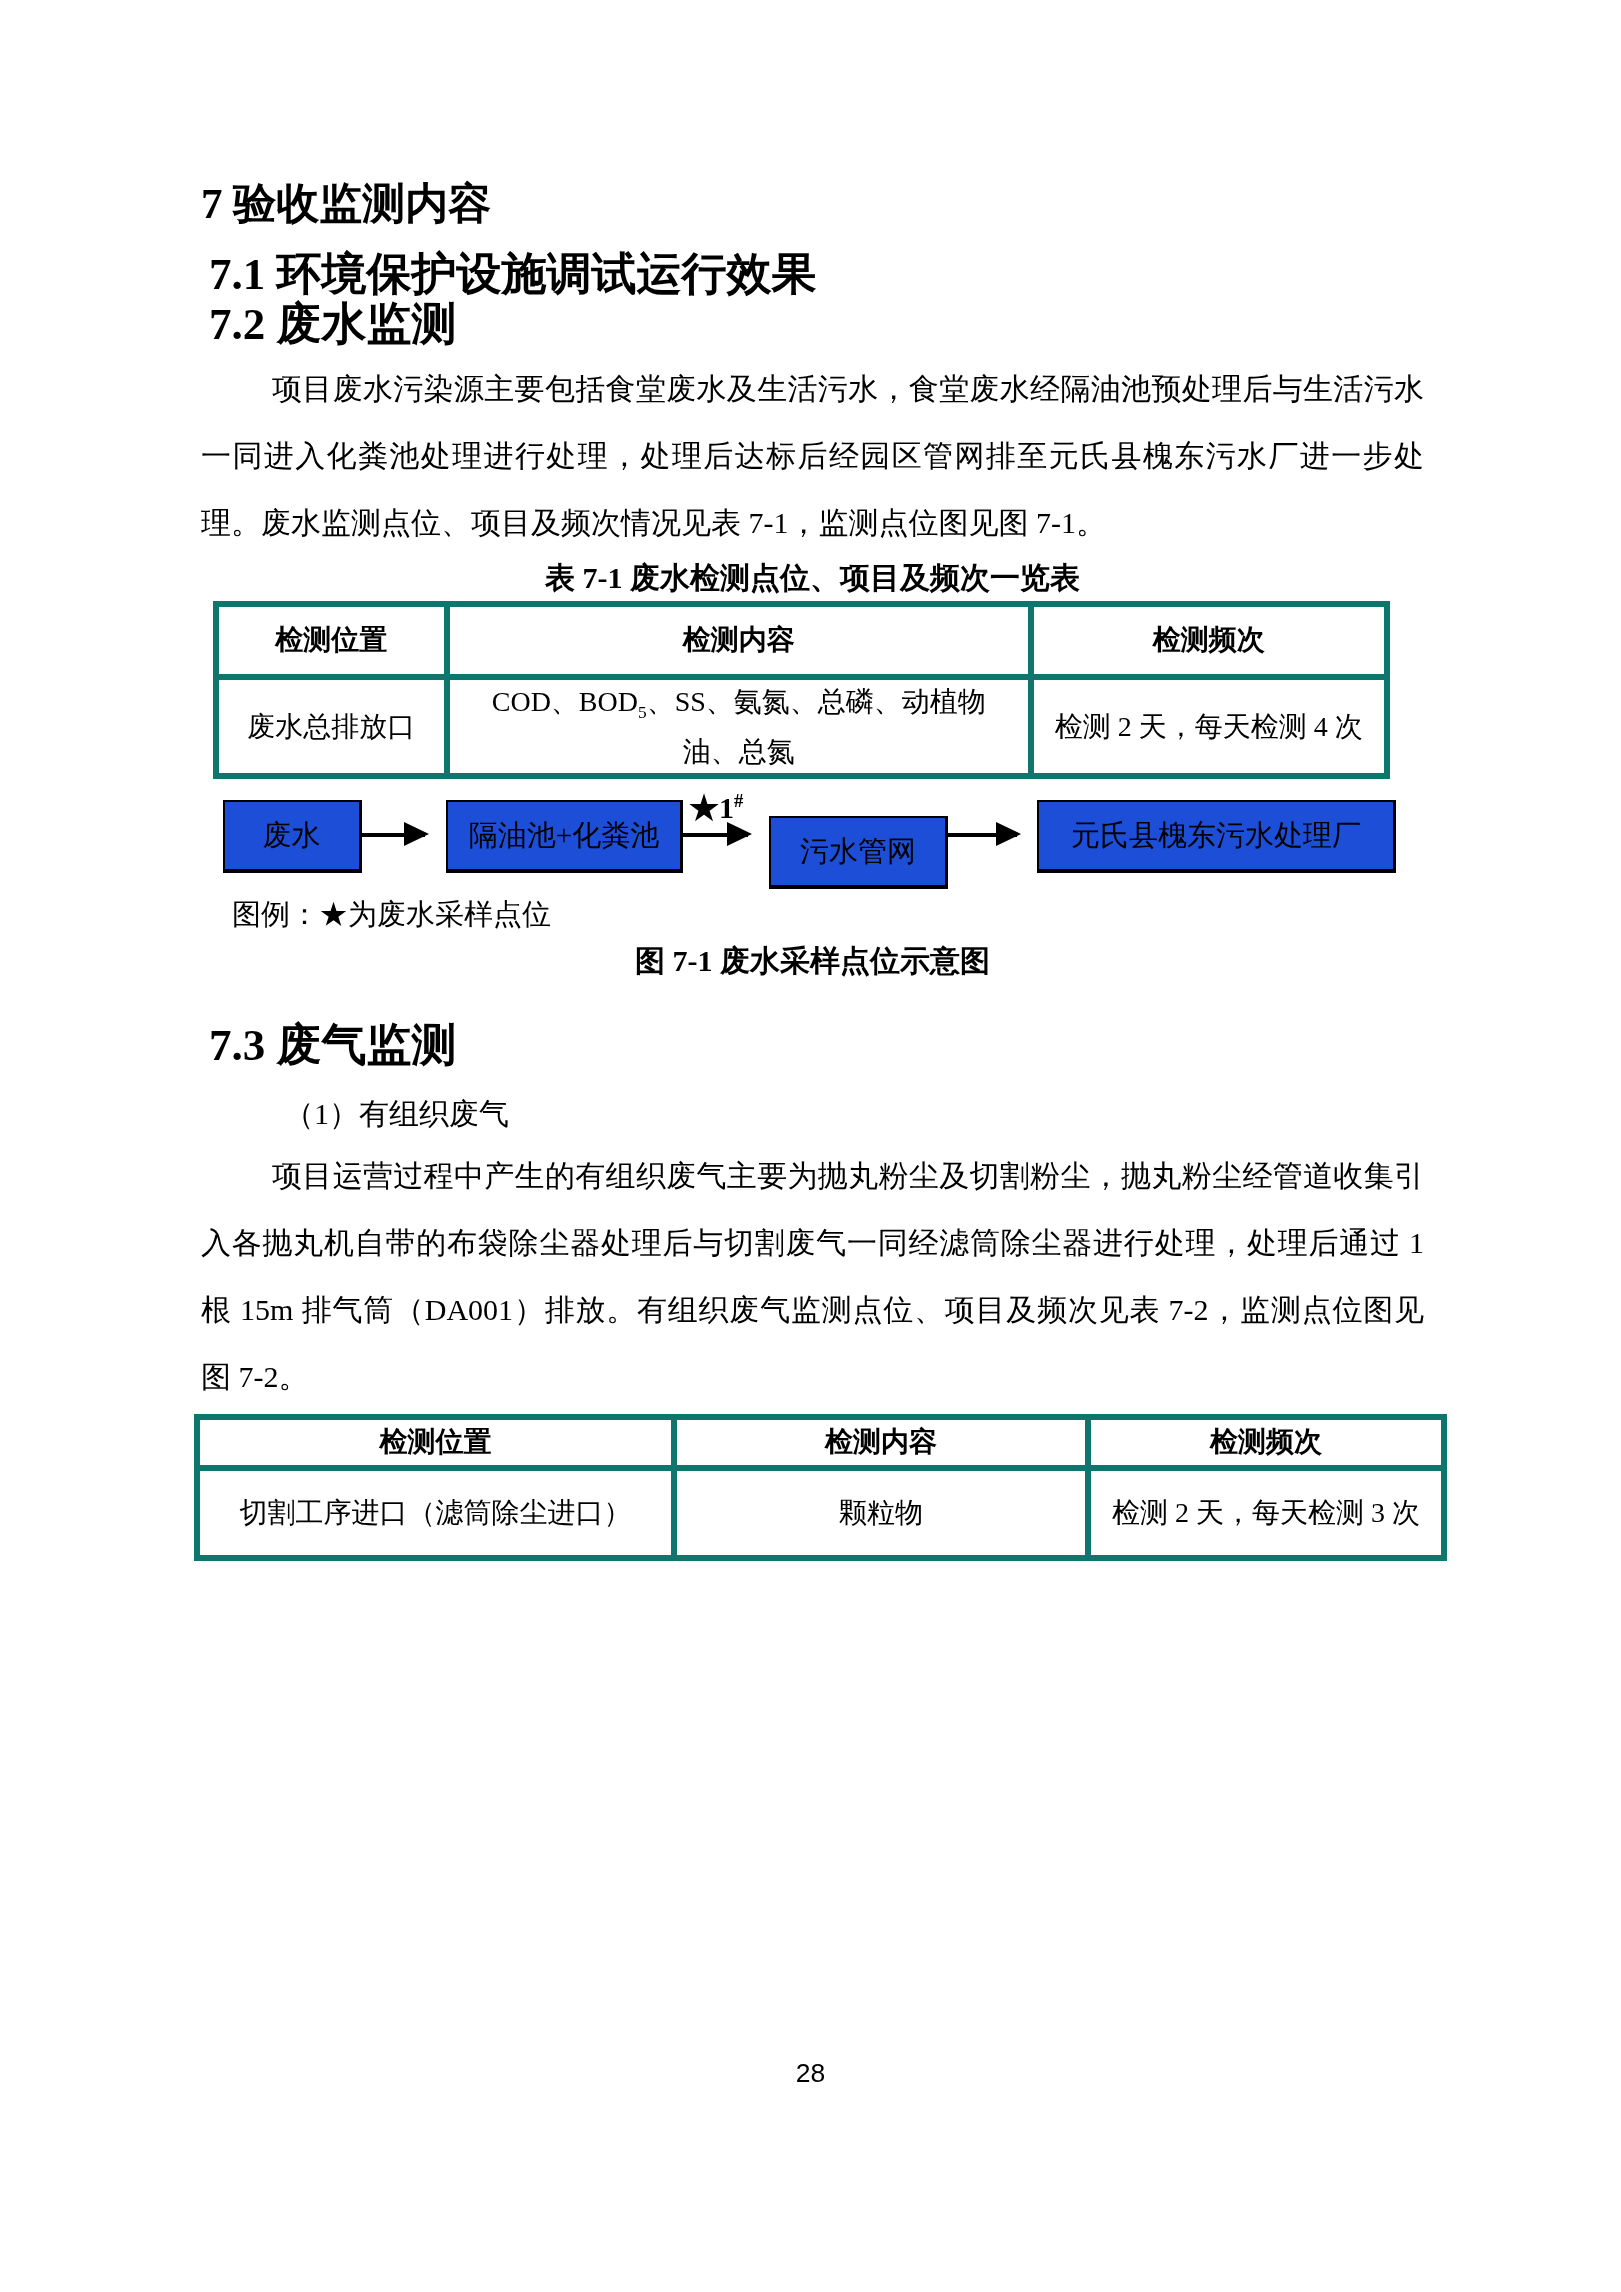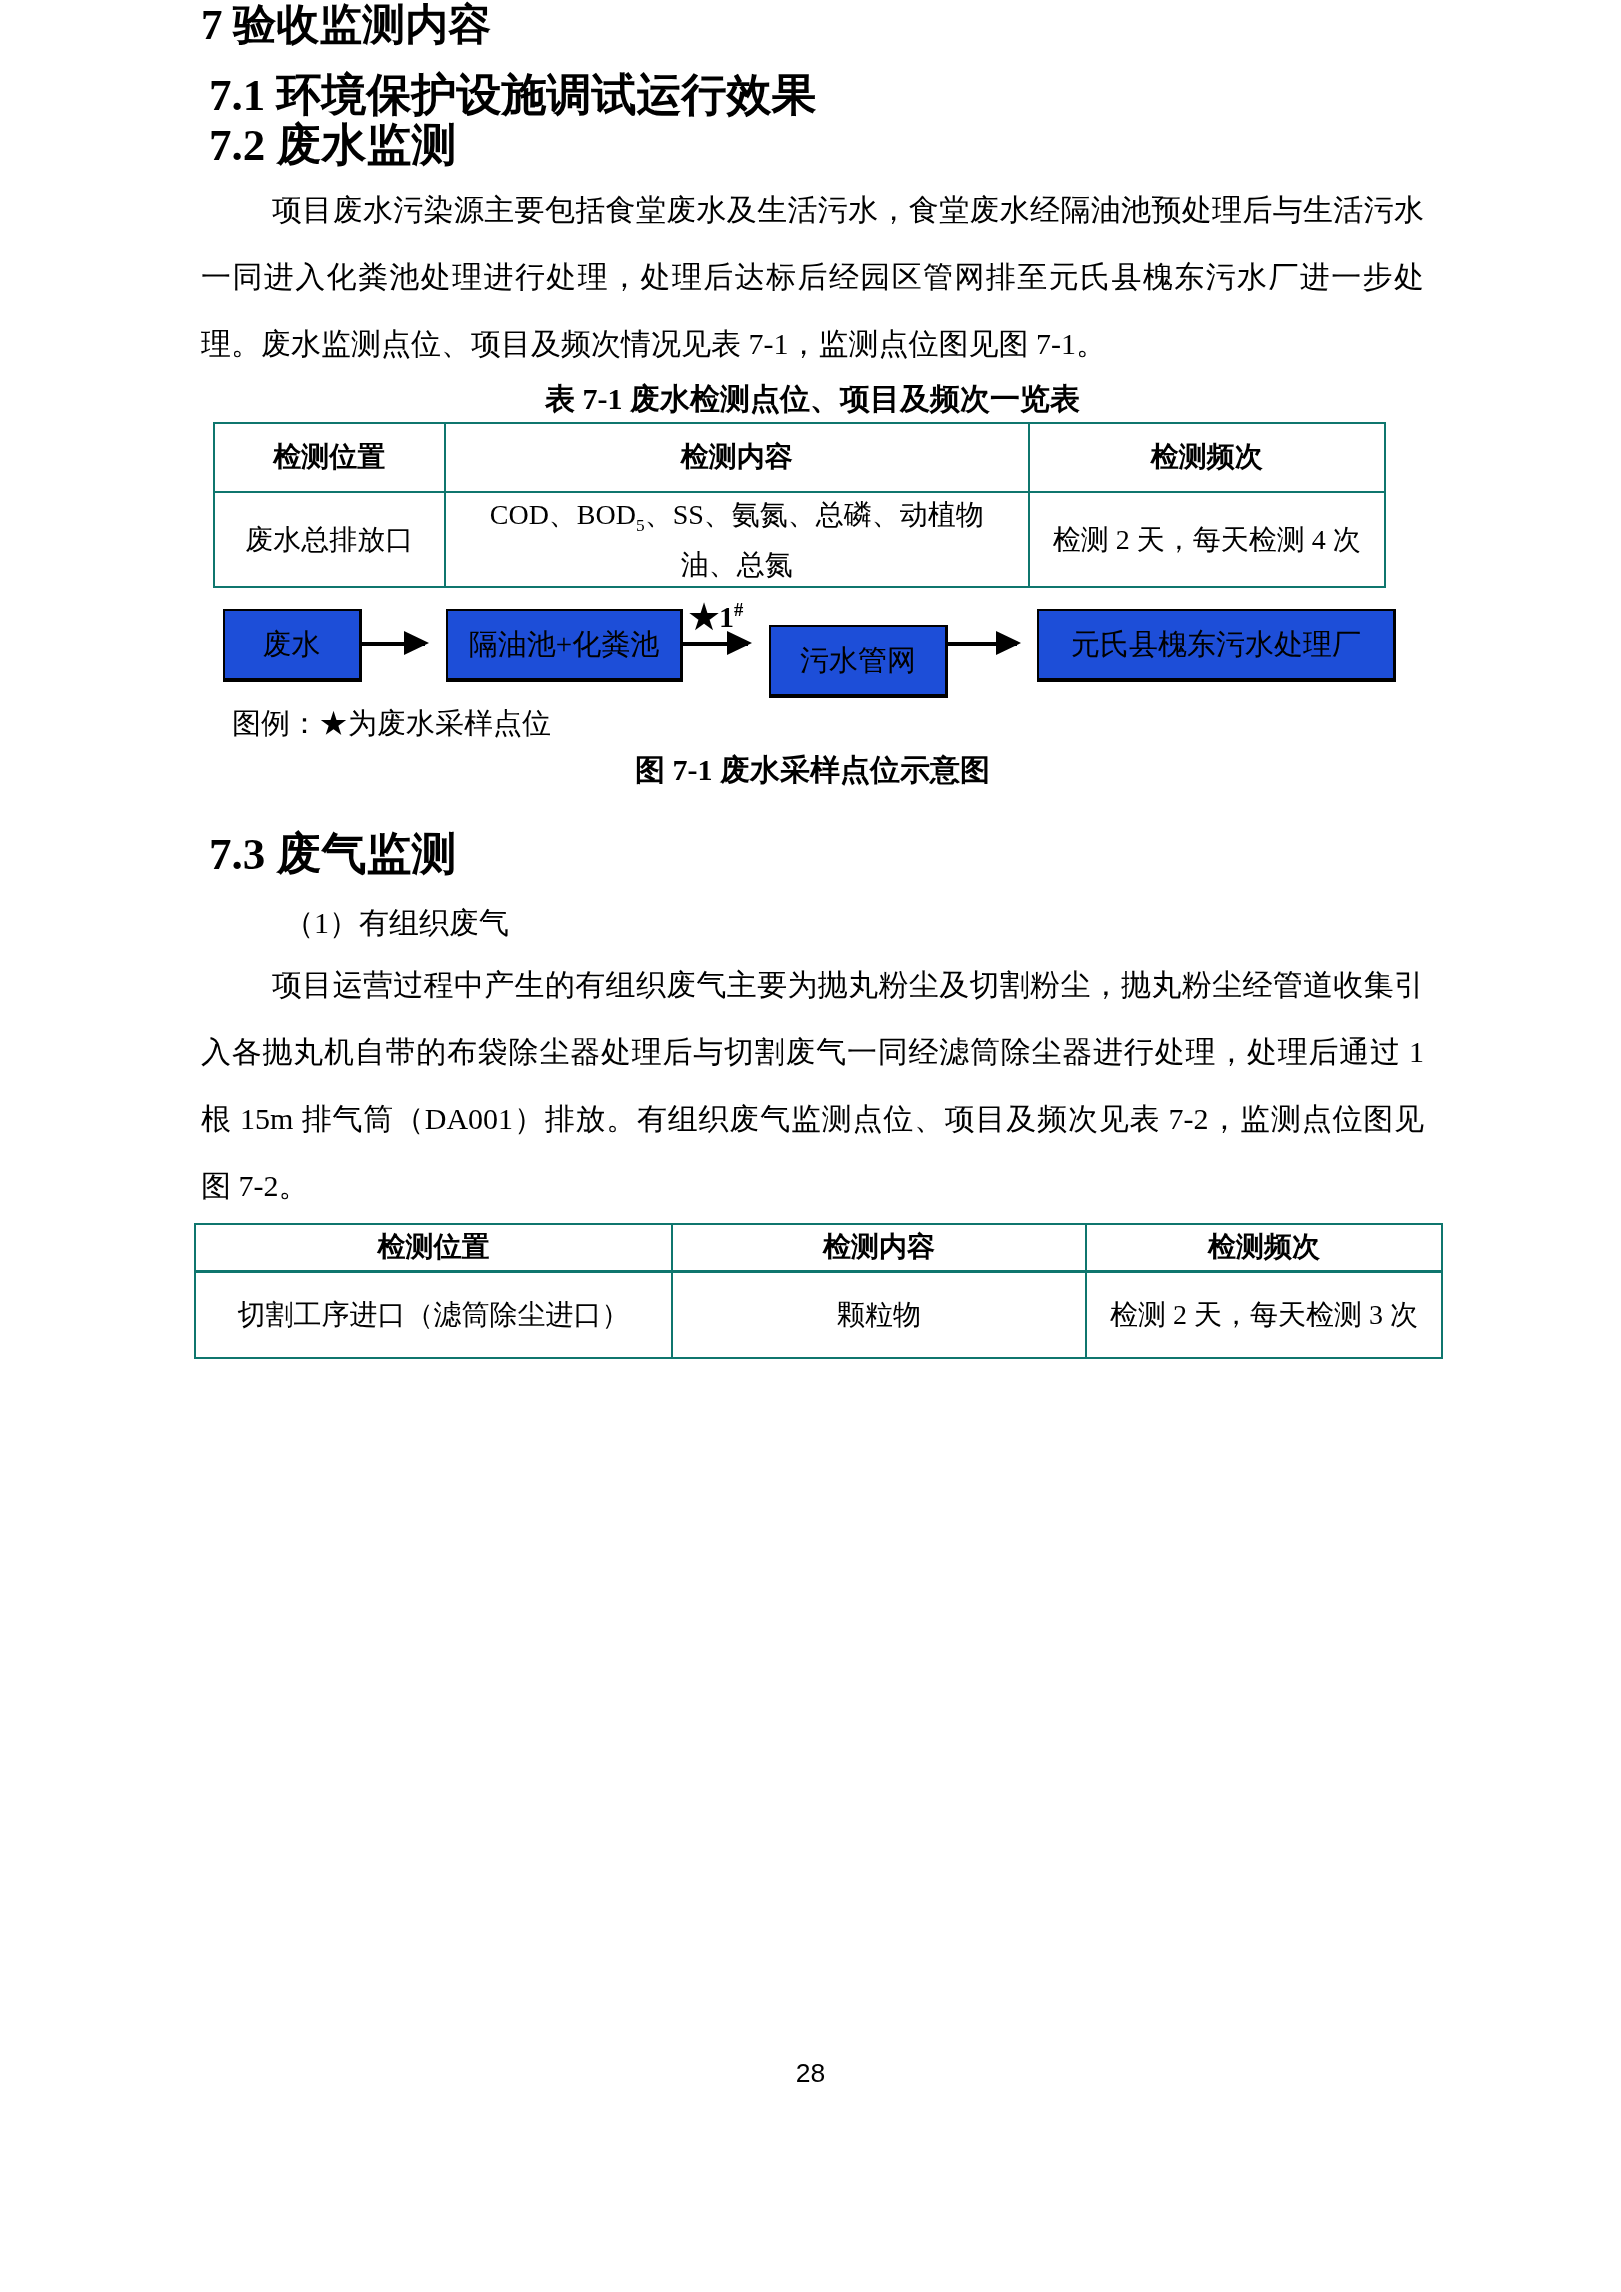--- a/index.html
+++ b/index.html
@@ -11,21 +11,21 @@
     font-family:"Liberation Serif","DejaVu Serif",serif;
     overflow:hidden;
     margin:0 auto;
   }
   .content{
     position:absolute;
     left:201px;top:0;
     width:1223px;
   }
   .h1{
-    margin:0;
+    margin:0;padding-top:179px;
     font-size:43px;line-height:49px;
     font-weight:bold;
   }
   .h2{
     margin:8px;
     font-size:45px;line-height:41px;
     font-weight:bold;
   }
   .h2-71{margin-top:25.5px;}
   .h2-72{margin-top:9.8px;}
@@ -52,21 +52,21 @@
   .cap-t1{margin-top:2px;}
   .cap-t2{margin-top:0px;}
   table{
     border-collapse:collapse;
     table-layout:fixed;
     font-size:28px;
   }
   .t1{margin:3.9px 0 0 11.8px;width:1171px;}
   .t2{margin:3.9px 0 0 -6.9px;width:1247px;}
   th,td{
-    border:2px solid #0f766e;
+    border:6px solid #0f766e;
     text-align:center;vertical-align:middle;
     padding:2px 21px;
     overflow:hidden;
   }
   table{border:2.9px solid #000;}
   th{font-weight:bold;}
   .t1 th{height:63px;border-bottom-width:2.9px;}
   .t1 td{height:82px;line-height:39px;}
   .t2 th{height:41px;border-bottom-width:3.9px;}
   .t2 td{height:80px;}

